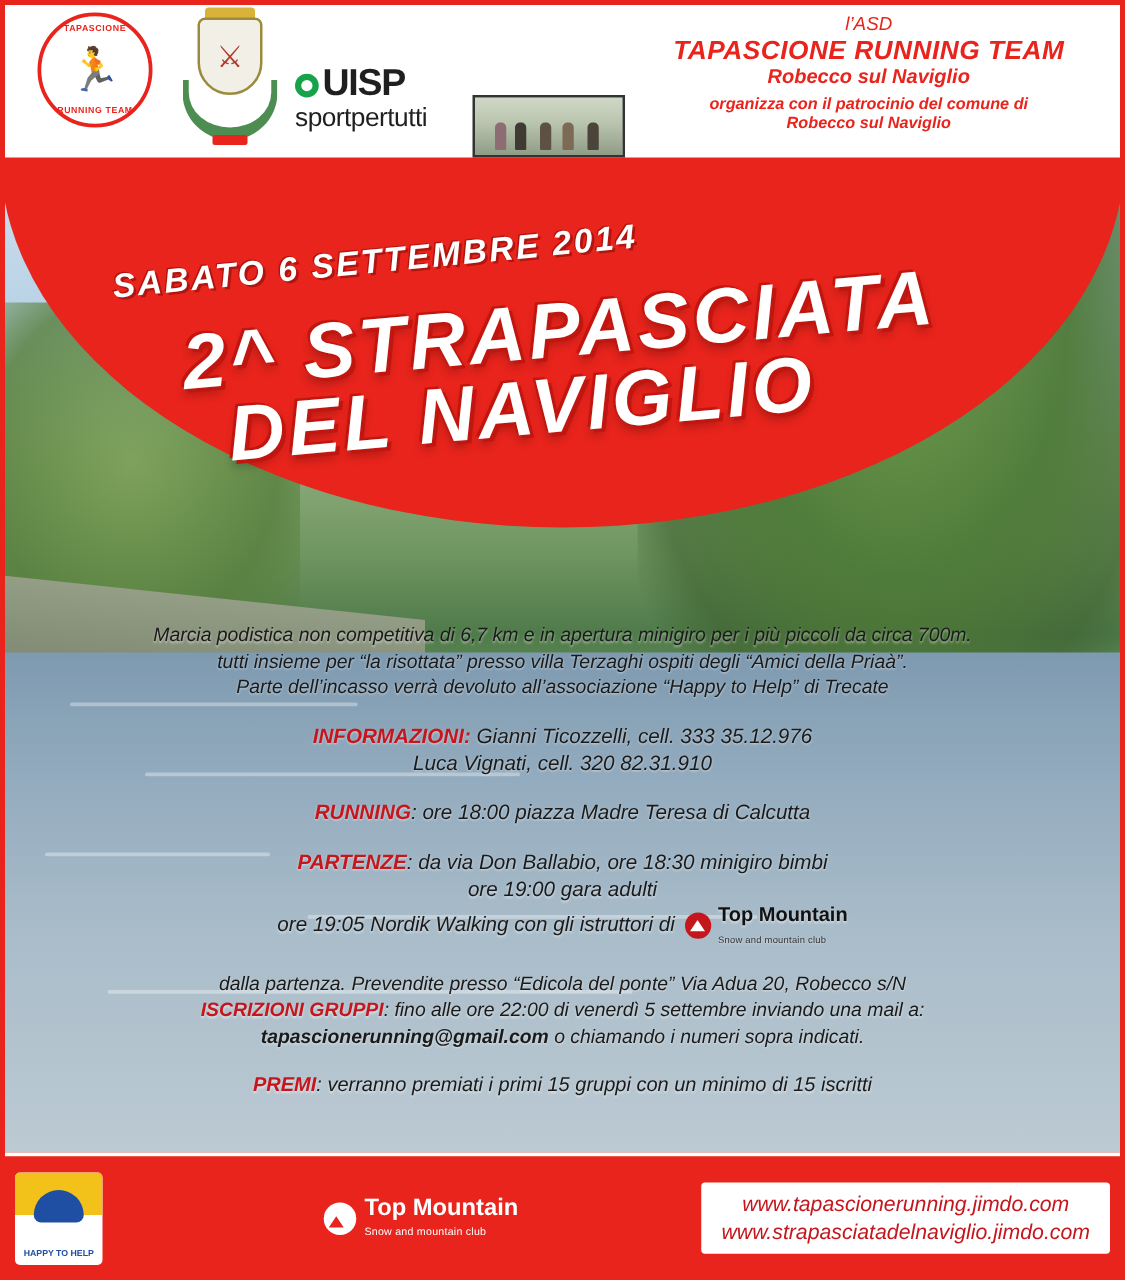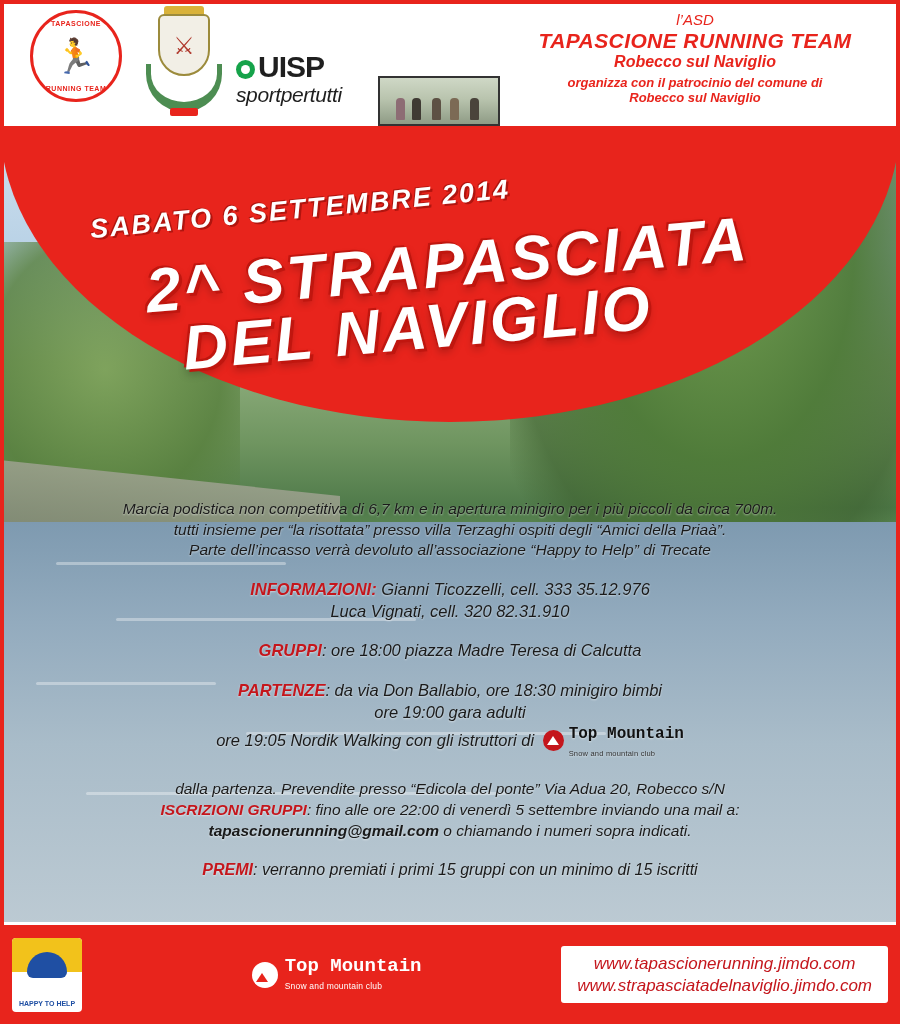--- a/index.html
+++ b/index.html
@@ -151,21 +151,20 @@
     width: 9px; height: 9px;
     border-radius: 50%;
     background: #fff;
   }
   .uisp-sub {
     font-size: 21px;
     color: #1f1f1f;
     line-height: 1;
     margin-top: 2px;
     letter-spacing: -.4px;
-    font-style: italic;
   }
   .photo-frame {
     position: absolute;
     left: 374px;
     top: 72px;
     width: 122px;
     height: 50px;
     border: 2px solid #333;
     box-sizing: border-box;
     background: linear-gradient(#cfd8c6 0%, #b9c4ae 45%, #8f9c86 100%);
@@ -376,21 +375,21 @@
     width: 0; height: 0;
     border-left: 6px solid transparent;
     border-right: 6px solid transparent;
     border-bottom: 9px solid #fff;
   }
   .tm-words { text-align: left; line-height: 1; }
   .tm-name {
     font-size: 16px;
     font-weight: bold;
     color: #111;
-    font-family: Liberation Mono, monospace;
+    font-family: Liberation Sans, sans-serif;
   }
   .tm-tag {
     font-size: 7.5px;
     color: #333;
     letter-spacing: .2px;
   }
 
   
   .footer {
     position: absolute;
@@ -570,21 +569,21 @@
     </div>
 
     <div class="blk">
       <div>
         <span class="label-red">INFORMAZIONI:</span><span> Gianni Ticozzelli, cell. 333 35.12.976</span>
       </div>
       <div class="sub">Luca Vignati, cell. 320 82.31.910</div>
     </div>
 
     <div class="blk">
-      <span class="label-red">GRUPPI</span><span>: ore 18:00 piazza Madre Teresa di Calcutta</span>
+      <span class="label-red">RUNNING</span><span>: ore 18:00 piazza Madre Teresa di Calcutta</span>
     </div>
 
     <div class="blk">
       <div>
         <span class="label-red">PARTENZE</span><span>: da via Don Ballabio, ore 18:30 minigiro bimbi</span>
       </div>
       <div class="sub">ore 19:00 gara adulti</div>
       <div class="sub">
         <span>ore 19:05 Nordik Walking con gli istruttori di</span>
         <span class="topmountain-inline">

